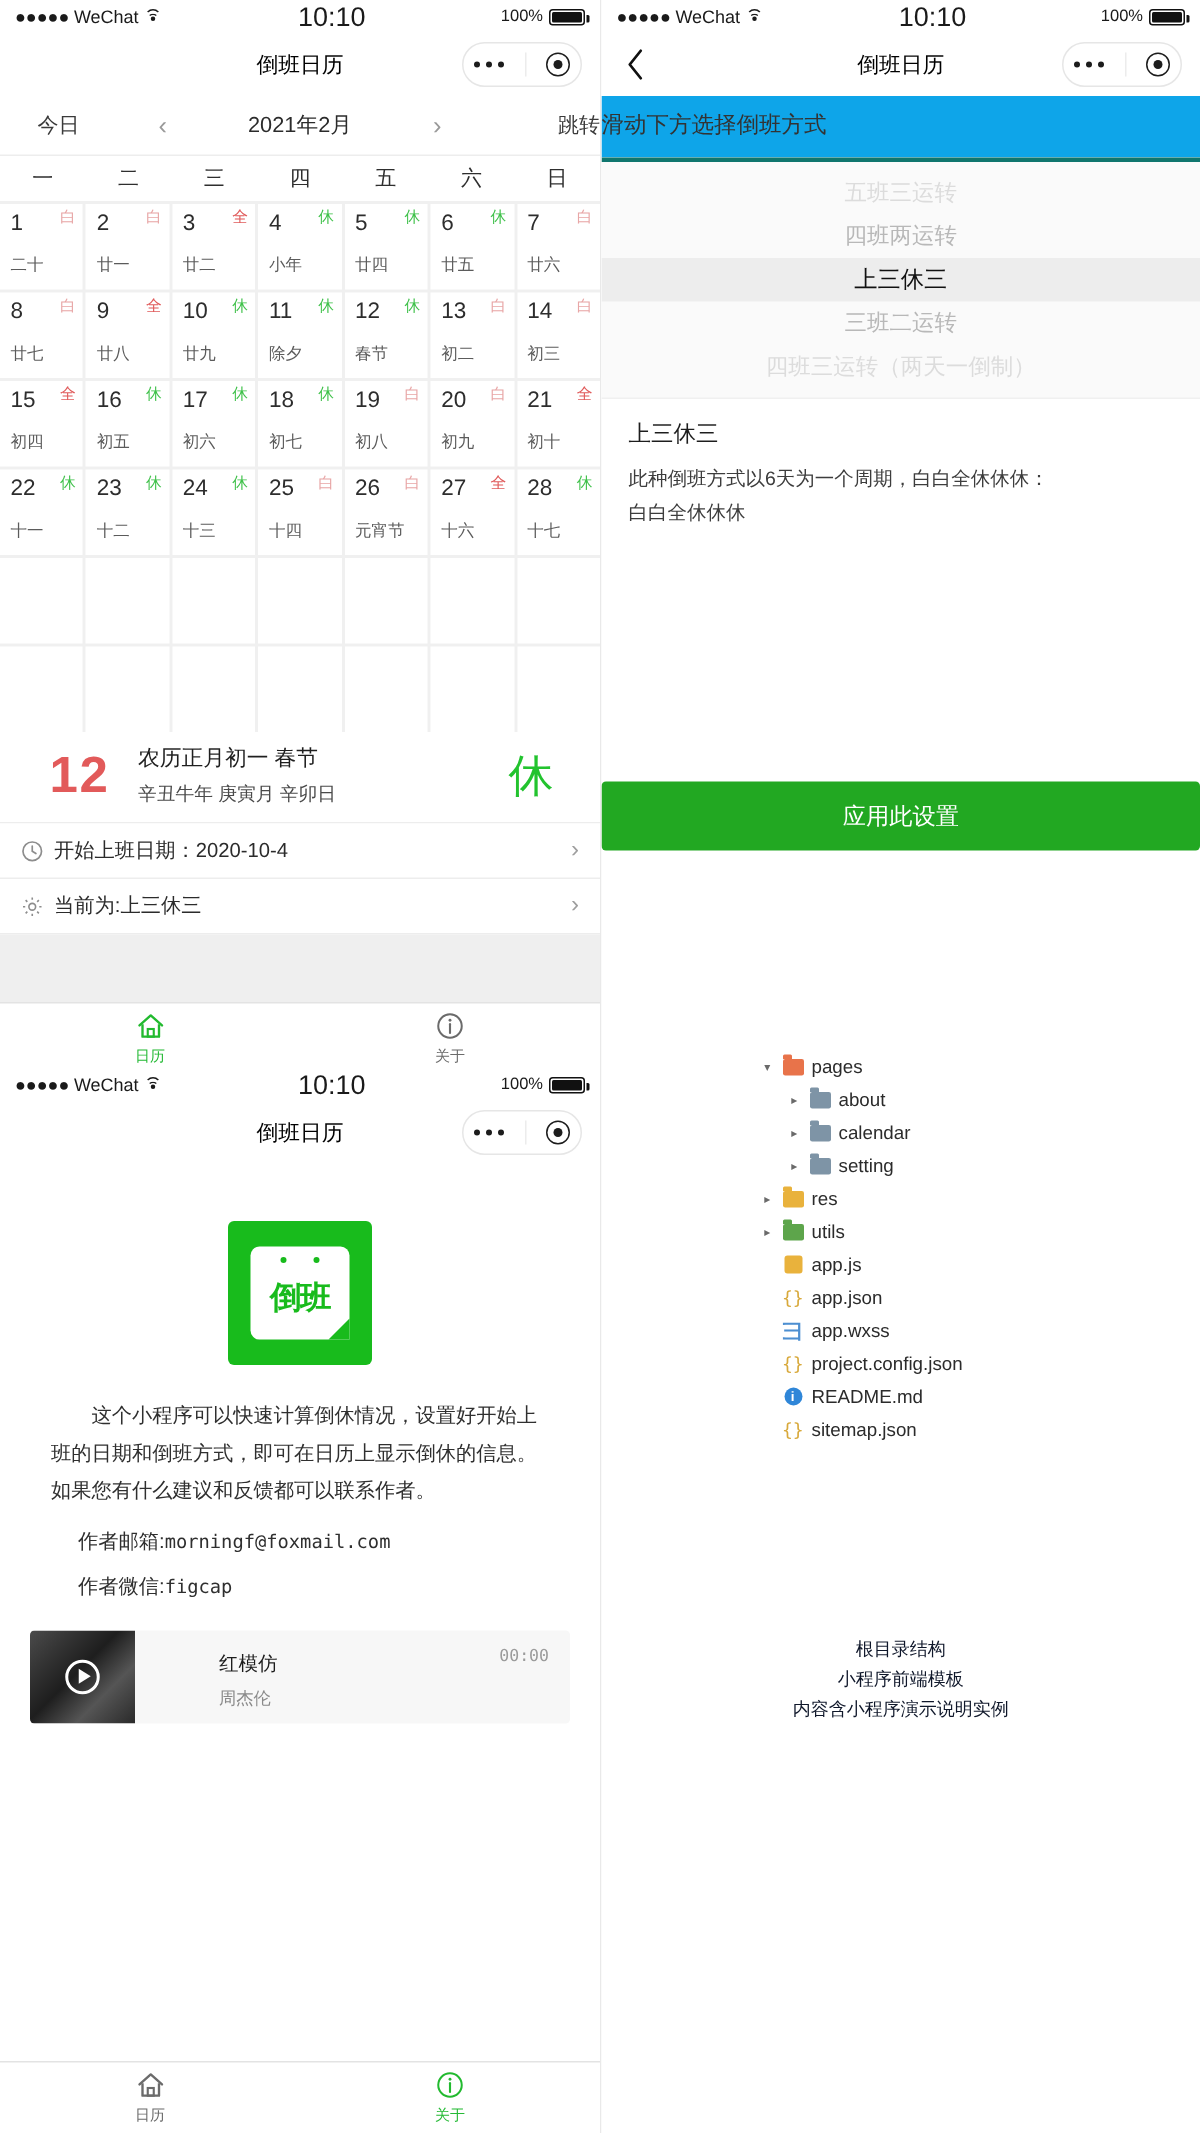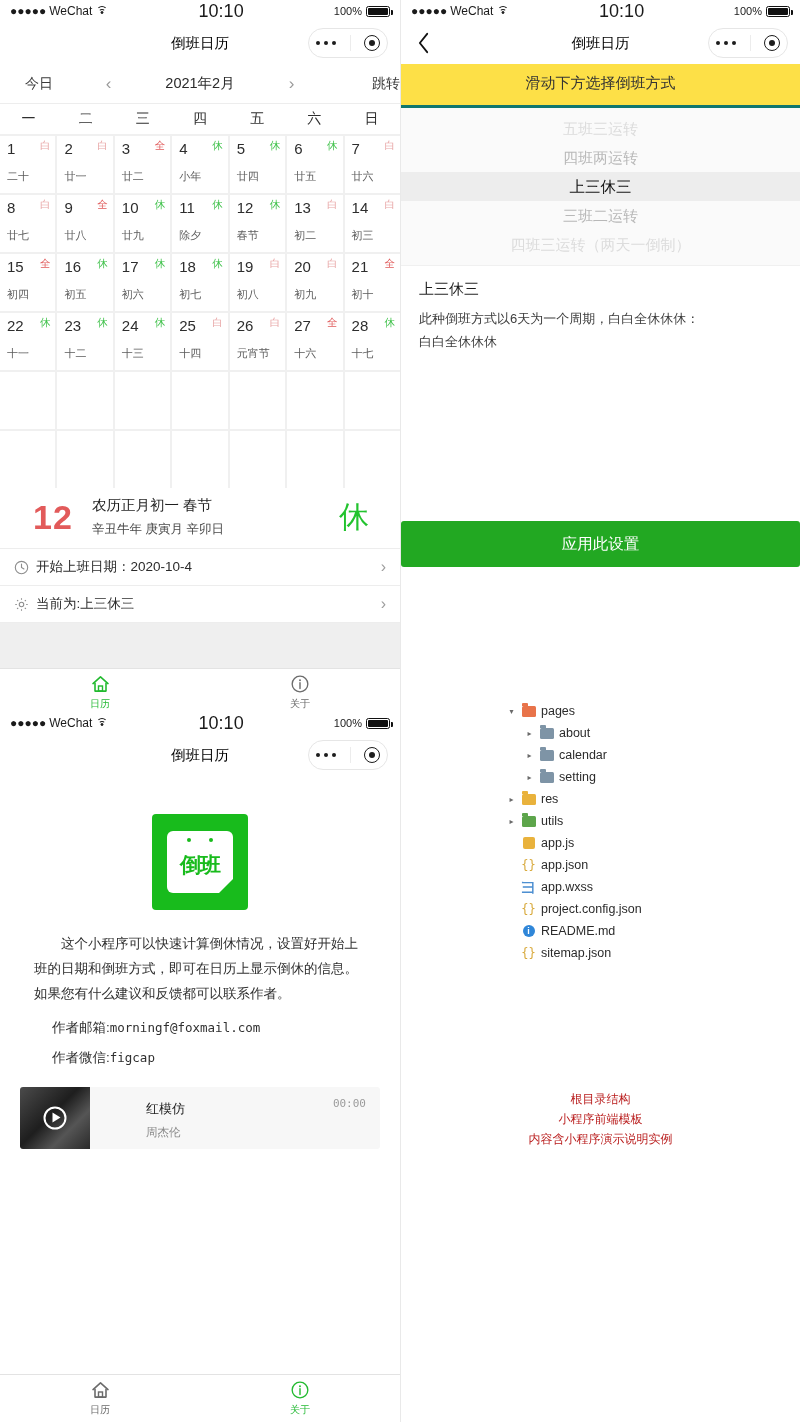--- a/index.html
+++ b/index.html
@@ -97,21 +97,21 @@
   .filler { background:#efefef; }
 
   
   .tabbar { display:flex; border-top:1px solid #e3e3e3; background:#fff; height:48px; }
   .tab { flex:1; display:flex; flex-direction:column; align-items:center; justify-content:center; gap:3px; }
   .tab span { font-size:10px; }
   .tab.active span { color:#26ba36; }
   .tab.idle span { color:#6b6b6b; }
 
   
-  .picker-hint { text-align:center; font-size:15px; color:#333; padding: 10px 0 12px 0; background:#fde047; }
+  .picker-hint { font-size:15px; color:#333; padding: 10px 0 12px 0; background:#0ea5e9; }
   .picker { position:relative; background:#fafafa; border-top:3px solid #0f766e;
      border-bottom:1px solid #f0f0f0; padding: 6px 0; }
   .pk-item { height:29px; line-height:29px; text-align:center; font-size:15px; }
   .pk-item.f2 { color:#dcdcdc; }
   .pk-item.f1 { color:#b8b8b8; }
   .pk-item.sel { color:#111; background:#ededed; font-size:15.5px; }
   .desc { padding: 14px 18px 0 18px; }
   .desc h3 { font-size:15px; font-weight:normal; color:#1d1d1d; margin-bottom:9px; }
   .desc p { font-size:13px; color:#3d3d3d; line-height:1.75; }
   .apply-btn { position:absolute; left:0; right:0; height:46px; background:#22a822; color:#fff;
@@ -120,21 +120,21 @@
   
   .tree { position:absolute; font-size:12.5px; color:#2b2b2b; font-family:"Liberation Sans", sans-serif; }
   .tnode { display:flex; align-items:center; height:22px; white-space:nowrap; }
   .tarrow { width:13px; text-align:center; color:#6a6a6a; font-size:8px; }
   .tarrow.blank { color:transparent; }
   .ticon { width:21px; display:flex; align-items:center; justify-content:center; }
   .tlabel { padding-left:2px; }
   .fold { width:14px; height:11px; border-radius:1.5px; position:relative; }
   .fold::before { content:""; position:absolute; left:0; top:-2.5px; width:6px; height:3px; border-radius:1px 1px 0 0; background:inherit; }
 
-  .caption { position:absolute; text-align:center; font-size:12px; color:#b91c1c; line-height:1.65; width:100%; }
+  .caption { position:absolute; text-align:center; font-size:12px; color:#0f172a; line-height:1.65; width:100%; }
 
   
   .logo-wrap { display:flex; justify-content:center; padding-top: 38px; }
   .logo { width: 96px; height: 96px; background:#18bb1c; border-radius:4px;
      display:flex; align-items:center; justify-content:center; }
   .logo-inner { width:66px; height:62px; background:#fff; position:relative;
      border-radius: 6px 6px 0 6px; }
   .logo-inner::after { content:""; position:absolute; right:0; bottom:0; border-width: 0 0 14px 14px;
      border-style:solid; border-color: transparent transparent #18bb1c transparent; }
   .logo-dots { position:absolute; top:7px; left:0; right:0; display:flex; justify-content:space-around; padding:0 11px; }

